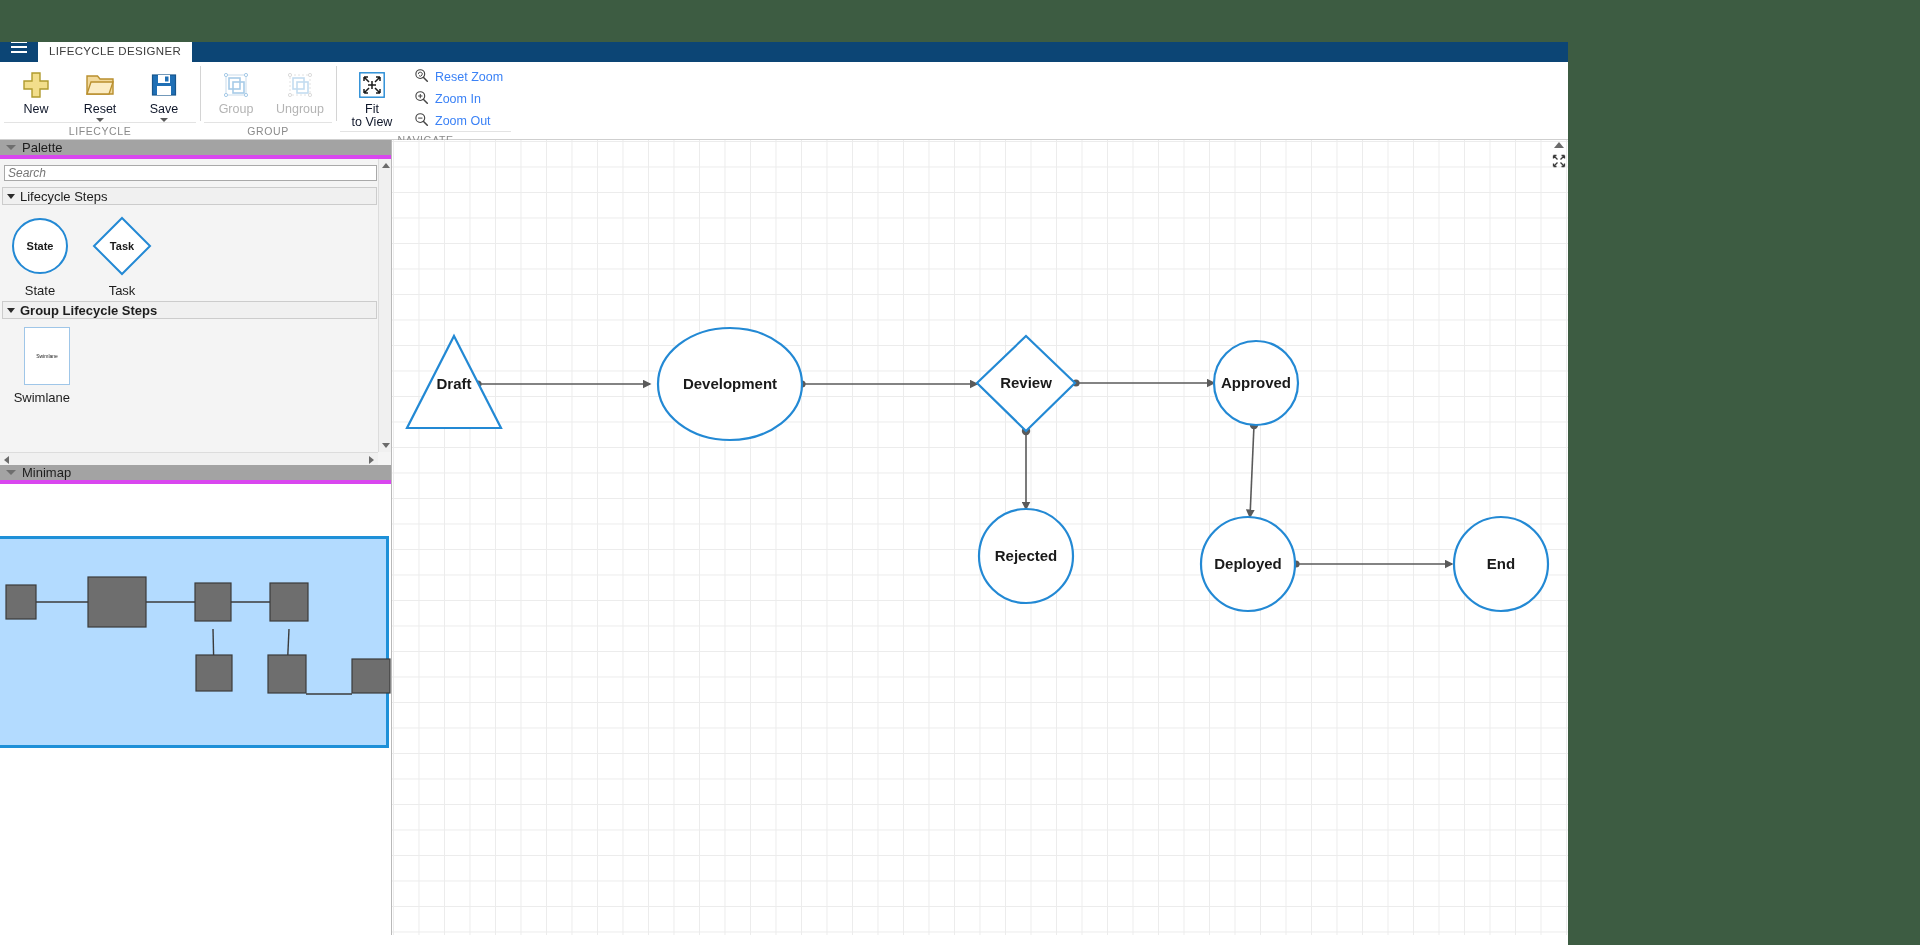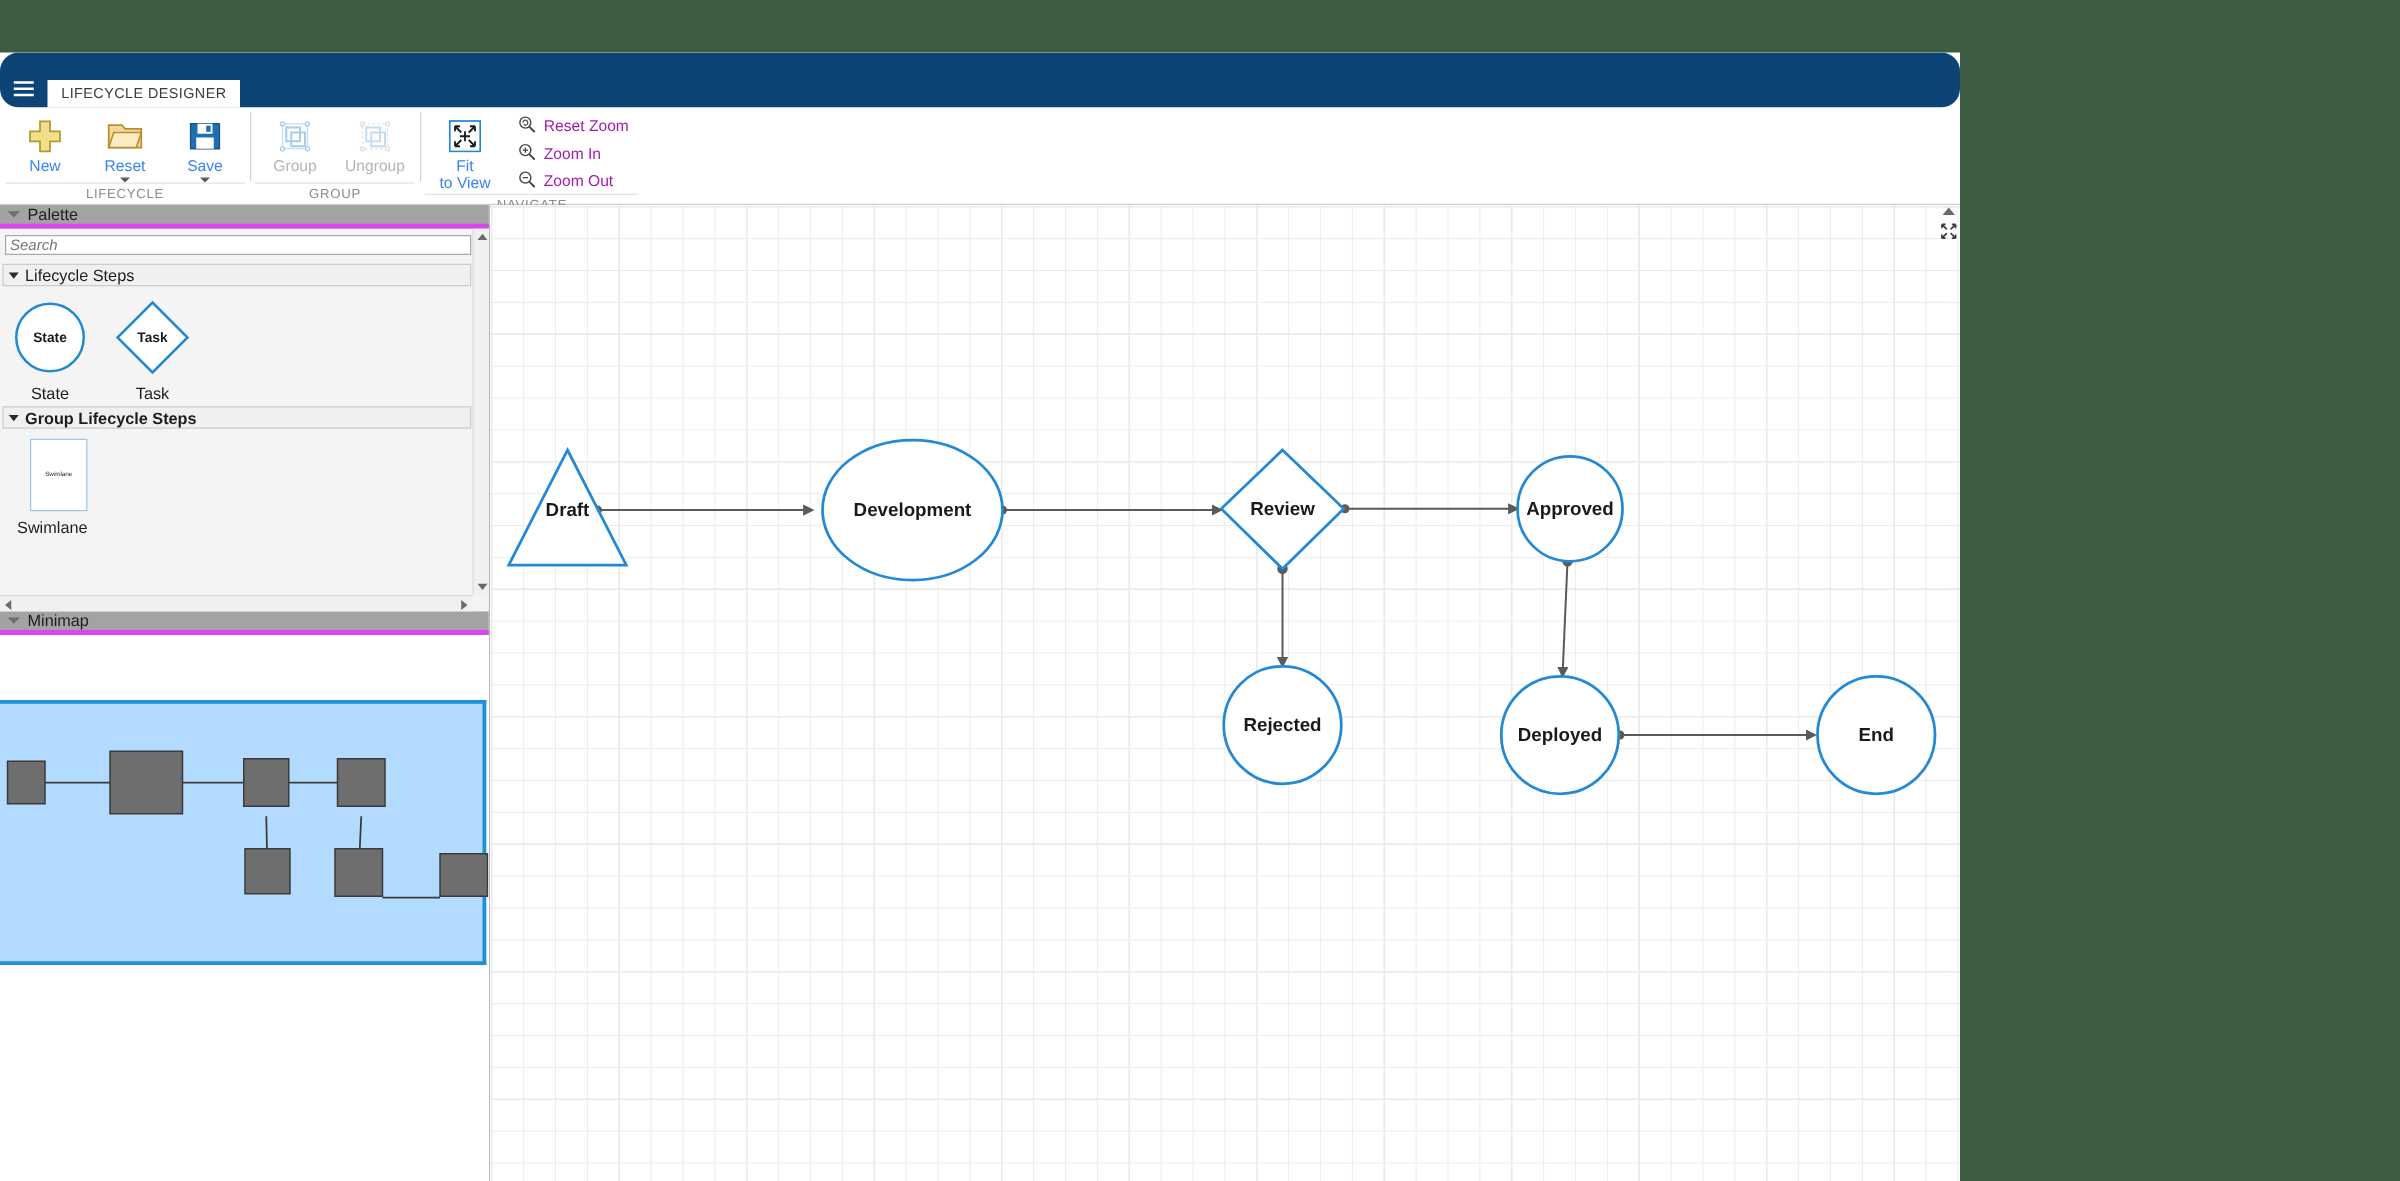--- a/index.html
+++ b/index.html
@@ -22,25 +22,24 @@
     position: absolute;
     left: 0; top: 42px;
     width: 1568px; height: 903px;
     background: #ffffff;
     overflow: hidden;
   }
 
   
   #titlebar {
     position: relative;
-    height: 44px;
+    height: 20px;
     background: #0c4575;
     display: flex;
     align-items: flex-end;
-    border-radius: 15px;
   }
   #hamburger {
     width: 38px; height: 30px;
     display: flex; flex-direction: column;
     align-items: center; justify-content: center;
     gap: 3px;
     cursor: pointer;
   }
   #hamburger span {
     display: block; width: 16px; height: 2px; background: #ffffff;
@@ -95,41 +94,41 @@
   }
   .rbtn {
     width: 64px;
     display: flex; flex-direction: column; align-items: center;
     padding-top: 3px;
     cursor: pointer;
     user-select: none;
   }
   .rbtn .ricon { height: 34px; display: flex; align-items: center; justify-content: center; }
   .rbtn .rlabel {
-    font-size: 12.5px; color: #3b82f6; margin-top: 1px; line-height: 13px; text-align: center;
+    font-size: 12.5px; color: #0f172a; margin-top: 1px; line-height: 13px; text-align: center;
   }
   .rbtn.disabled .rlabel { color: #b4b4b4; }
   .rbtn .caret {
     width: 0; height: 0;
     border-left: 4px solid transparent;
     border-right: 4px solid transparent;
     border-top: 4px solid #5a5a5a;
     margin-top: 2px;
   }
 
   
   .rstack {
     display: flex; flex-direction: column;
     justify-content: center;
     padding: 2px 4px 0 6px;
     gap: 2px;
   }
   .rstack-item {
     display: flex; align-items: center; gap: 6px;
-    font-size: 12.5px; color: #a21caf;
+    font-size: 12.5px; color: #3b82f6;
     padding: 1px 4px;
     cursor: pointer; white-space: nowrap;
   }
 
   
   #workarea {
     position: relative;
     height: 795px;
     display: flex;
   }

